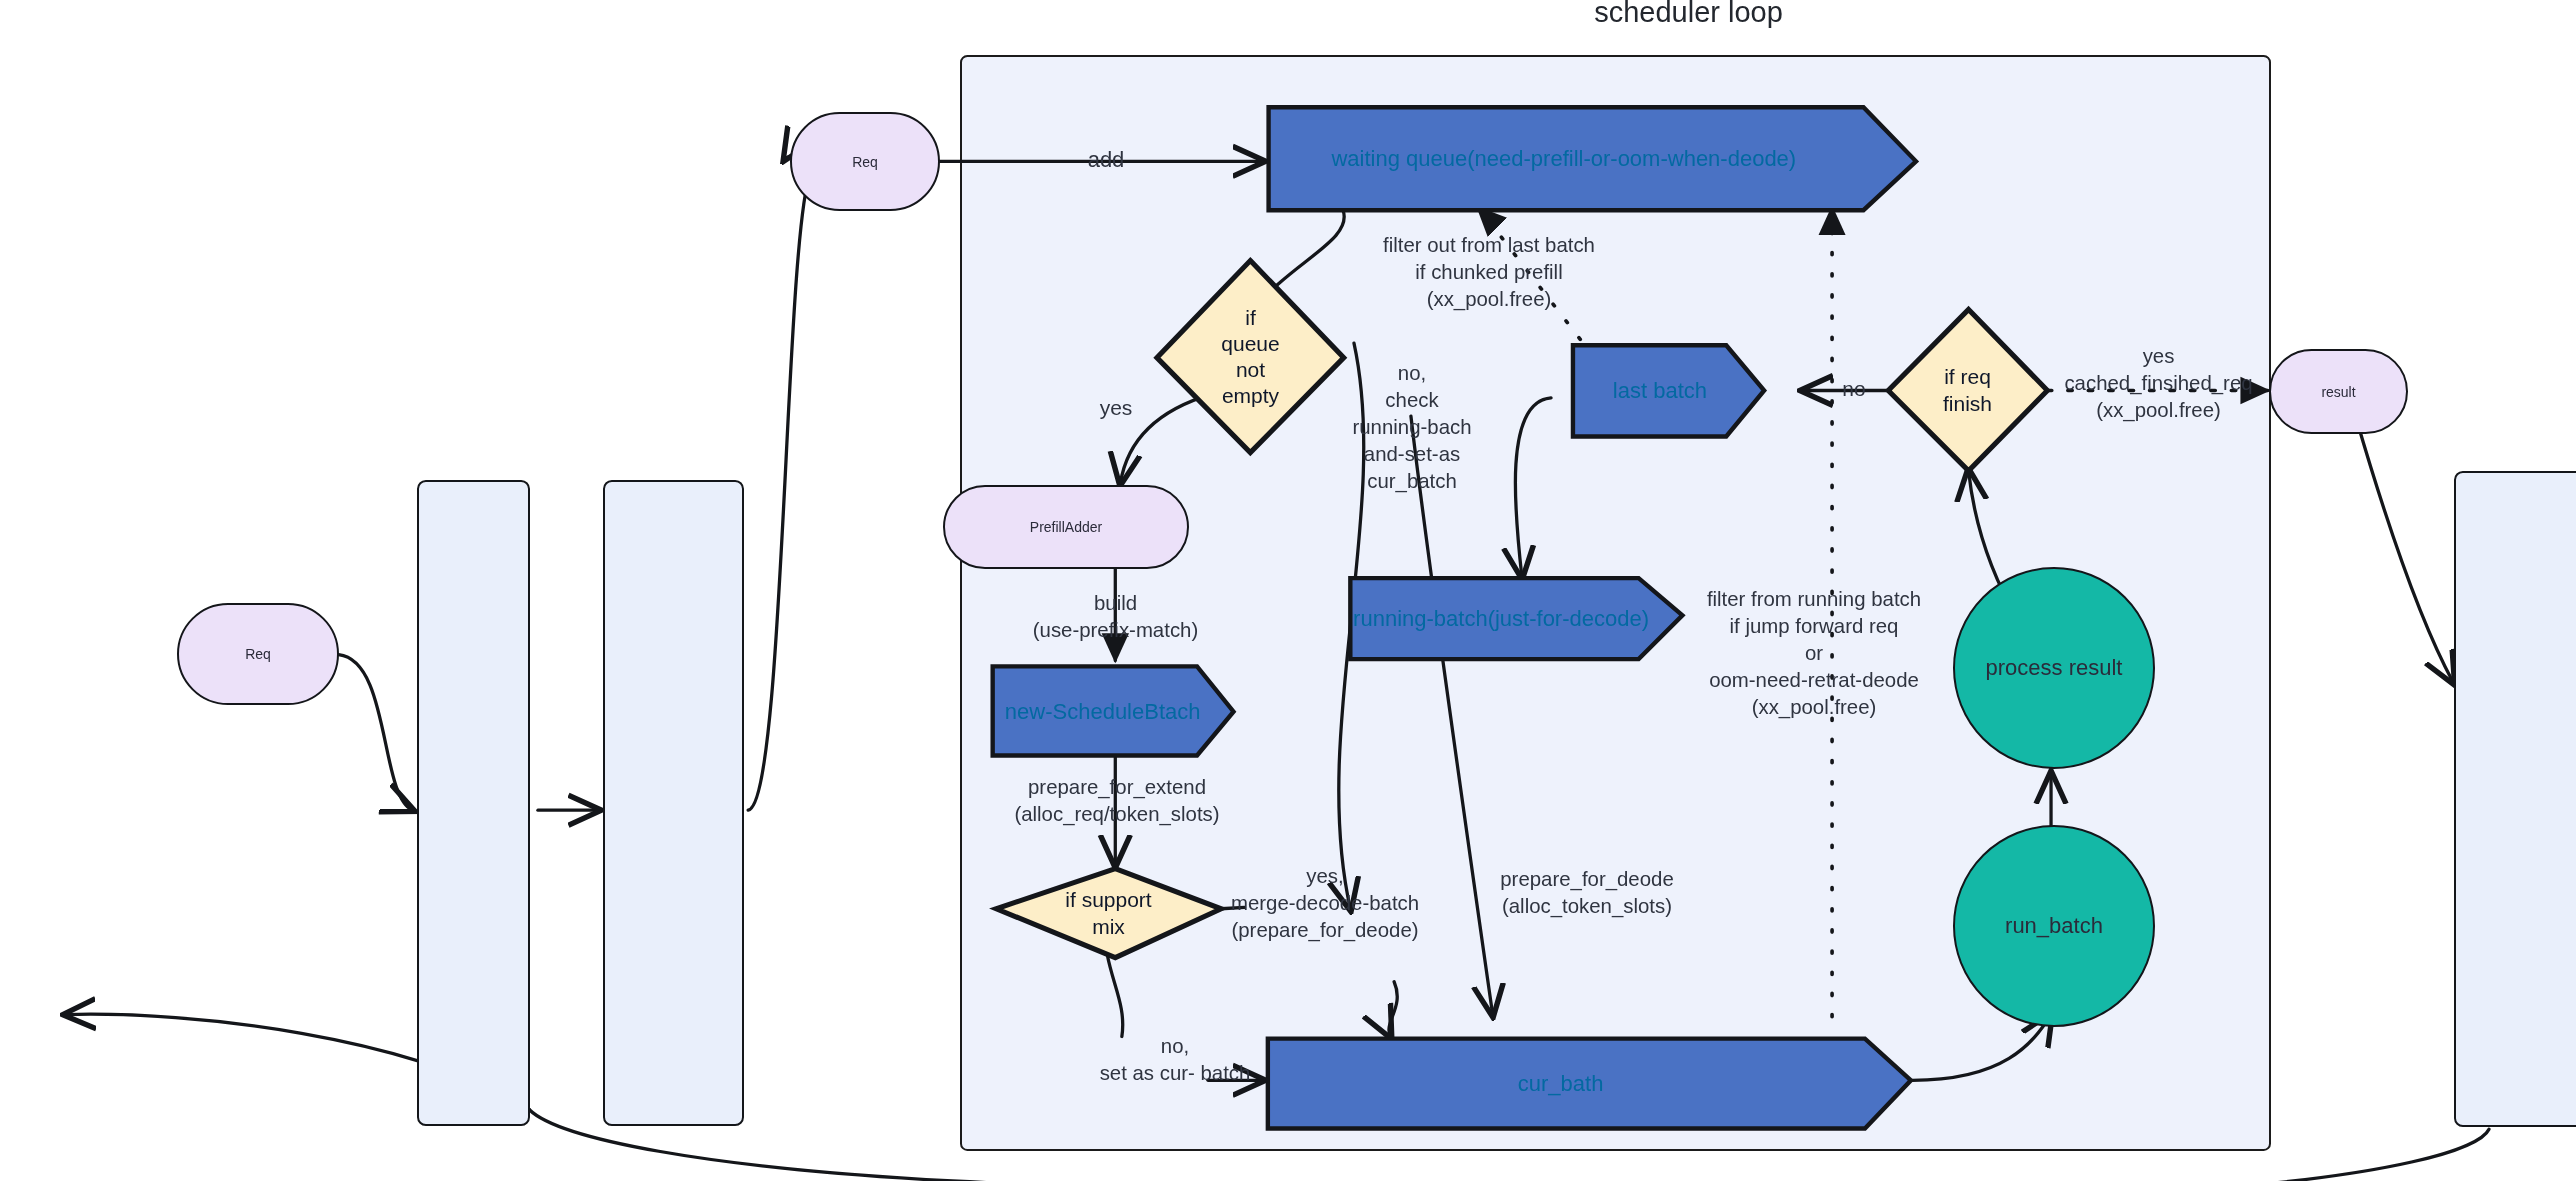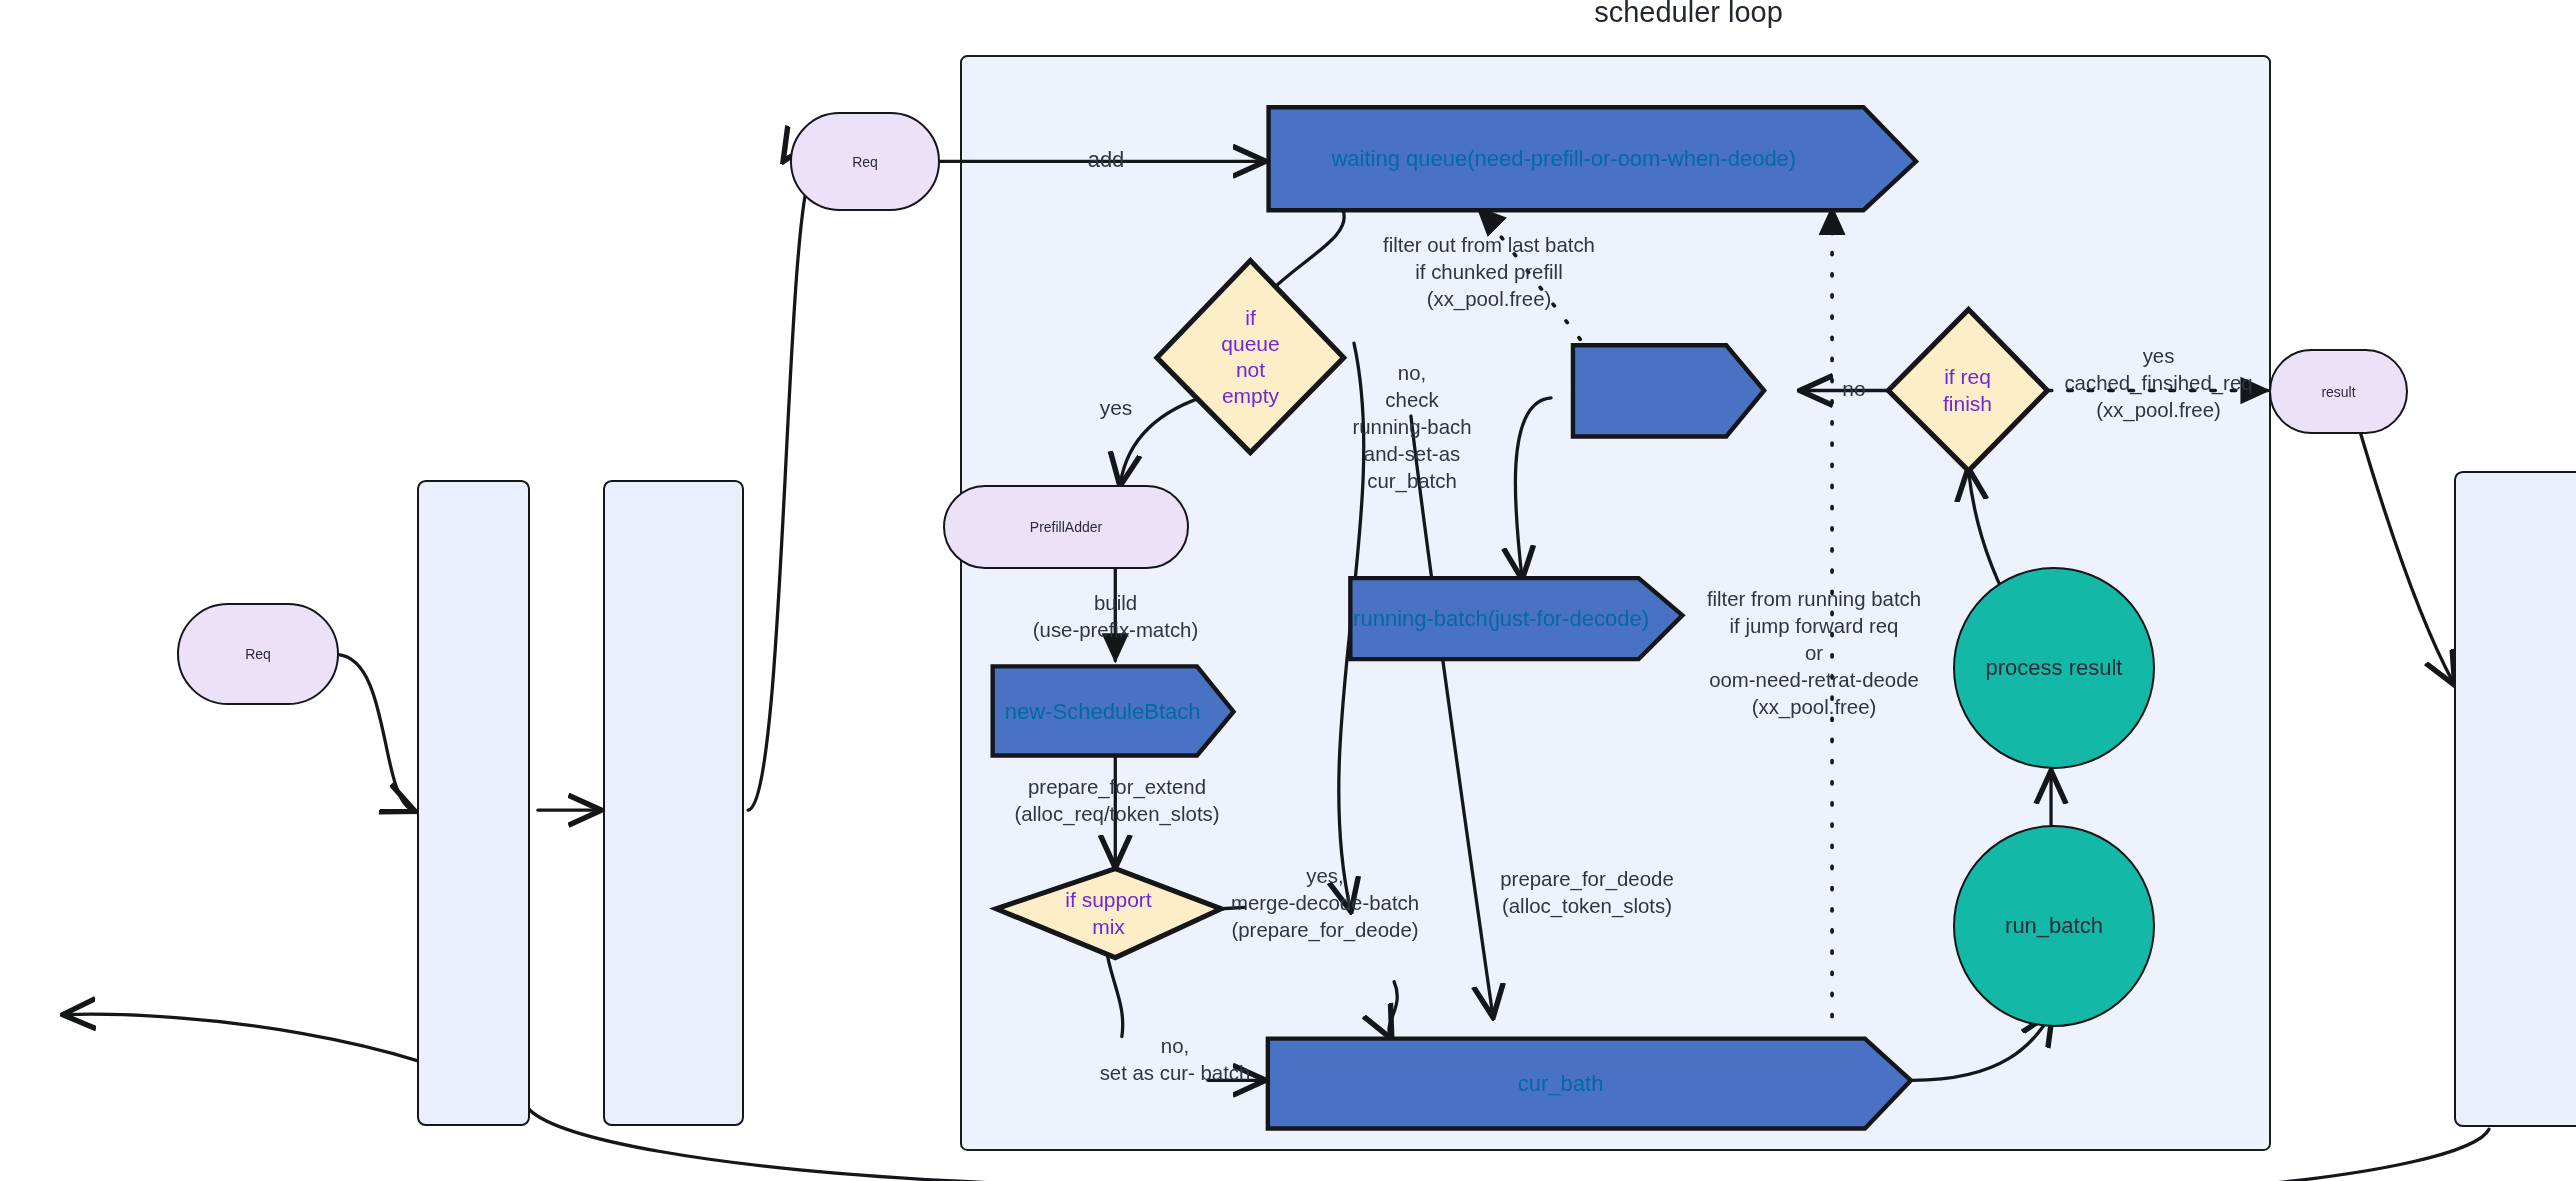--- a/index.html
+++ b/index.html
@@ -15,21 +15,21 @@
 
   .lane{background:#e9effb;border:2.2px solid #14161a;border-radius:8.8px;font-size:22px;}
 
   .pill{background:#ece1f9;border:2.9px solid #14161a;border-radius:729px;font-size:14px;}
   .circ{background:#14b8a6;border:2.9px solid #14161a;border-radius:50%;font-size:22px;}
 
   .arrowshape{position:absolute;}
   .arrowshape span{position:absolute;left:0;right:9%;top:0;bottom:0;display:flex;align-items:center;justify-content:center;color:#0369a1;font-size:22px;}
 
   .diamond{position:absolute;}
-  .diamond span{position:absolute;left:0;top:0;width:100%;height:100%;display:flex;align-items:center;justify-content:center;color:#6d28d9;font-size:21px;line-height:1.25;text-align:center;white-space:pre;}
+  .diamond span{position:absolute;left:0;top:0;width:100%;height:100%;display:flex;align-items:center;justify-content:center;color:#0f172a;font-size:21px;line-height:1.25;text-align:center;white-space:pre;}
 </style>
 </head>
 <body>
 
 <div id="stage">
 
   <div class="txt title" style="left:1459px;top:-7.3px;width:365px;">scheduler loop</div>
 
   <div class="loopbox" style="left:913px;top:55px;width:1307px;height:1092px;"></div>
 
@@ -128,20 +128,23 @@
       <path d="M1463,1190 L1608,1245 L1463,1312 L1300,1245 Z" fill="#fdeec8" stroke="#14161a" stroke-width="7"></path>
     </g>
     <g>
       <path d="M2632,424 L2740,535 L2632,645 L2522,535 Z" fill="#fdeec8" stroke="#14161a" stroke-width="7"></path>
     </g>
   </svg>
 
   <div class="arrowshape" style="left:1222px;top:107px;width:648px;height:103px;">
     <span>waiting queue(need-prefill-or-oom-when-deode)</span>
   </div>
+  <div class="arrowshape" style="left:1526px;top:345px;width:191px;height:91px;">
+    <span>last batch</span>
+  </div>
   <div class="arrowshape" style="left:946px;top:667px;width:241px;height:89px;">
     <span>new-ScheduleBtach</span>
   </div>
   <div class="arrowshape" style="left:1303px;top:578px;width:332px;height:81px;">
     <span>running-batch(just-for-decode)</span>
   </div>
   <div class="arrowshape" style="left:1221px;top:1039px;width:643px;height:90px;">
     <span>cur_bath</span>
   </div>
 

